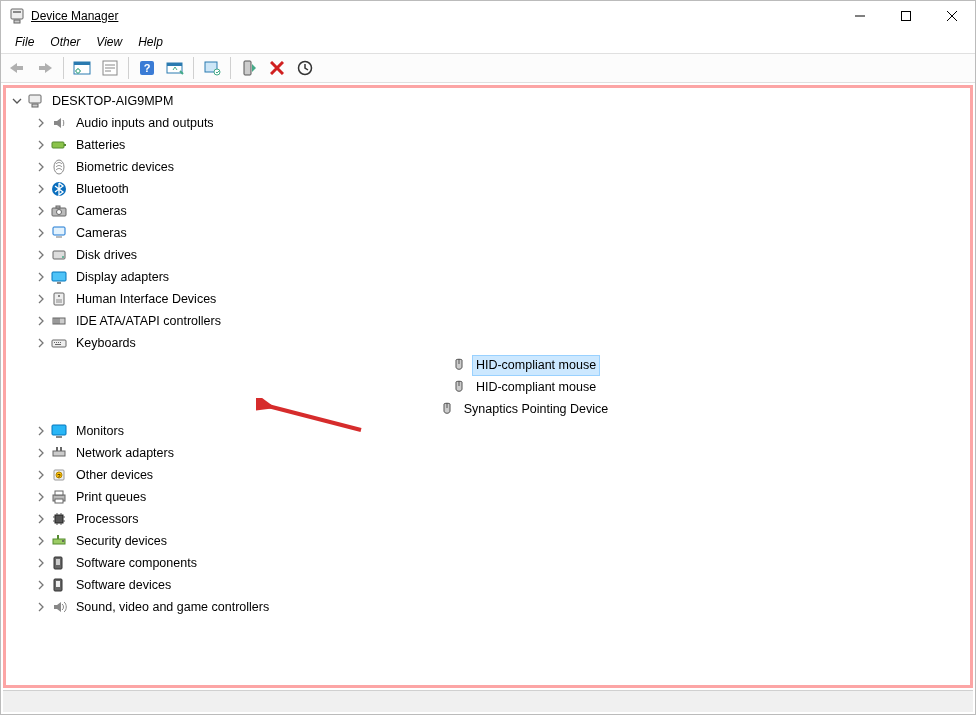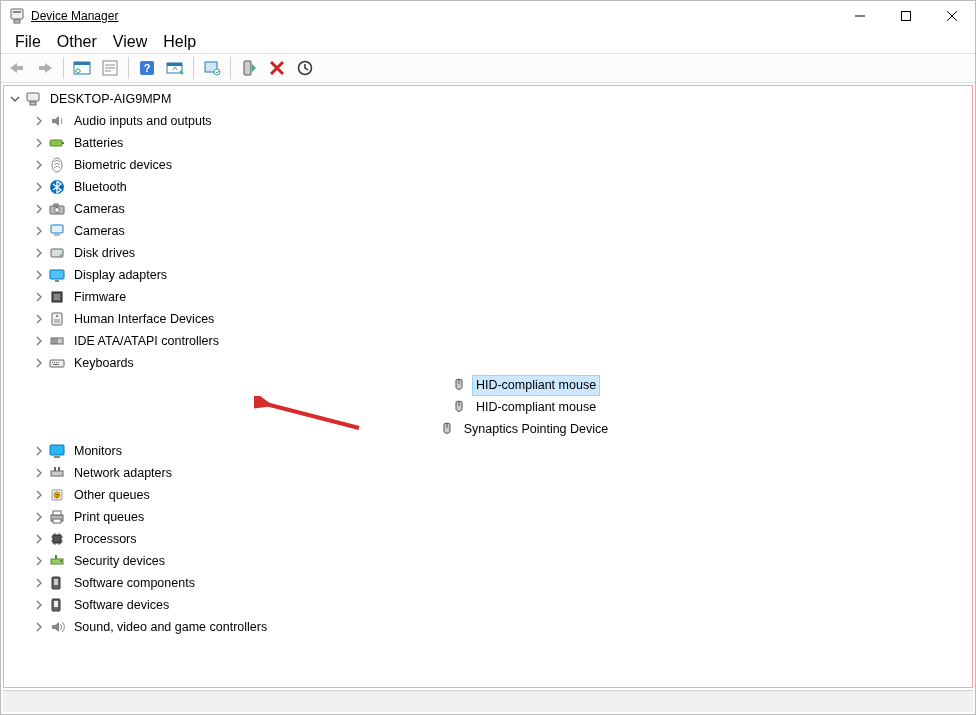--- a/index.html
+++ b/index.html
@@ -47,22 +47,23 @@
     font-family: "Segoe UI Symbol", "Segoe UI", sans-serif;
     font-size: 12px;
     cursor: default;
   }
   
   .menubar {
     height: 22px;
     display: flex;
     align-items: center;
     padding: 0 6px;
-    font-size: 16px;
+    font-size: 12px;
     border-bottom: none;
+    font-style: italic;
   }
   .menu-item {
     padding: 2px 8px;
     cursor: default;
   }
   
   .toolbar {
     height: 30px;
     display: flex;
     align-items: center;
@@ -82,21 +83,21 @@
   }
   .tbtn.disabled { opacity: 0.45; }
   .tsep {
     width: 1px; height: 22px;
     background: #d0d0d0;
     margin: 0 4px;
   }
   
   .tree-wrap {
     flex: 1;
-    border: 1px solid #fca5a5;
+    border: 3px solid #fca5a5;
     margin: 2px 2px 0 2px;
     overflow: hidden;
     position: relative;
     background: #fff;
     display: flex;
   }
   .tree {
     flex: 1;
     overflow-y: scroll;
     padding: 2px 0 0 0;
@@ -402,34 +403,20 @@
           <span class="node-label">Display adapters</span>
         </div>
         <div class="node lvl1">
           <span class="twisty">
             <svg width="10" height="10" viewBox="0 0 10 10">
               <path d="M3 1 L7 5 L3 9" fill="none" stroke="#777" stroke-width="1.3"></path>
             </svg>
           </span>
           <span class="node-icon">
             <svg width="16" height="16" viewBox="0 0 16 16">
-              <rect x="3" y="3" width="10" height="10" fill="#555" stroke="#222"></rect>
-              <rect x="5" y="5" width="6" height="6" fill="#888"></rect>
-            </svg>
-          </span>
-          <span class="node-label">Firmware</span>
-        </div>
-        <div class="node lvl1">
-          <span class="twisty">
-            <svg width="10" height="10" viewBox="0 0 10 10">
-              <path d="M3 1 L7 5 L3 9" fill="none" stroke="#777" stroke-width="1.3"></path>
-            </svg>
-          </span>
-          <span class="node-icon">
-            <svg width="16" height="16" viewBox="0 0 16 16">
               <rect x="3" y="2" width="10" height="12" rx="1" fill="#eee" stroke="#666"></rect>
               <circle cx="8" cy="5" r="1" fill="#666"></circle>
               <rect x="5" y="8" width="6" height="4" fill="#bbb"></rect>
             </svg>
           </span>
           <span class="node-label">Human Interface Devices</span>
         </div>
         <div class="node lvl1">
           <span class="twisty">
             <svg width="10" height="10" viewBox="0 0 10 10">
@@ -529,21 +516,21 @@
               <path d="M3 1 L7 5 L3 9" fill="none" stroke="#777" stroke-width="1.3"></path>
             </svg>
           </span>
           <span class="node-icon">
             <svg width="16" height="16" viewBox="0 0 16 16">
               <rect x="3" y="3" width="10" height="10" rx="1" fill="#eee" stroke="#999"></rect>
               <circle cx="8" cy="8" r="3" fill="#ffc107" stroke="#b28704"></circle>
               <text x="8" y="11" text-anchor="middle" font-size="6" fill="#000">?</text>
             </svg>
           </span>
-          <span class="node-label">Other queues</span>
+          <span class="node-label">Other devices</span>
         </div>
         <div class="node lvl1">
           <span class="twisty">
             <svg width="10" height="10" viewBox="0 0 10 10">
               <path d="M3 1 L7 5 L3 9" fill="none" stroke="#777" stroke-width="1.3"></path>
             </svg>
           </span>
           <span class="node-icon">
             <svg width="16" height="16" viewBox="0 0 16 16">
               <rect x="2" y="6" width="12" height="6" fill="#bbb" stroke="#666"></rect>

